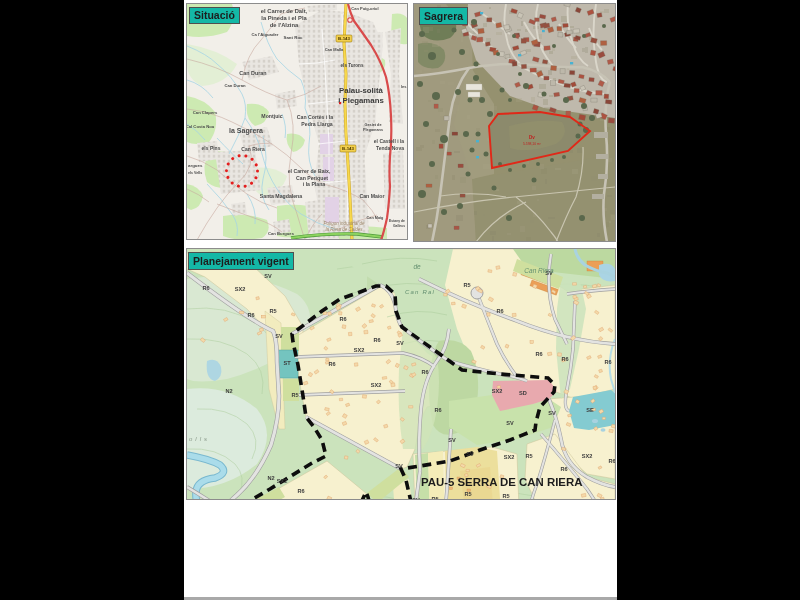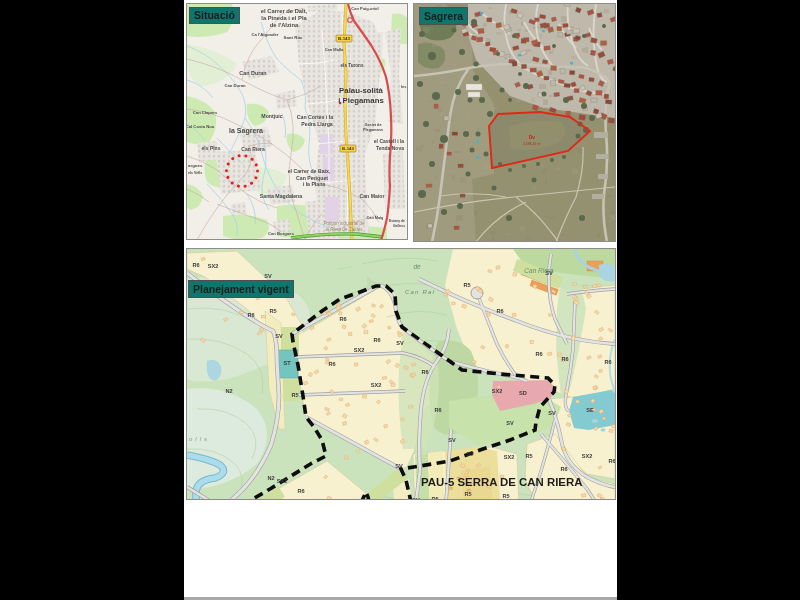--- a/index.html
+++ b/index.html
@@ -1,19 +1,19 @@
 <!DOCTYPE html>
 <html><head>
 <meta charset="utf-8">
 <style>
 html,body { margin:0; padding:0; background:#000; width:800px; height:600px; overflow:hidden; }
 * { box-sizing:border-box; }
 .page { position:absolute; left:184px; top:0; width:433px; height:600px; background:#ffffff; }
 .panel { position:absolute; border:1px solid #8c8c8c; overflow:hidden; background:#f9a8d4; }
-.lbl { position:absolute; background:#0f766e; border:1.5px solid #4f4f4f; font-family:"Liberation Sans",sans-serif;
+.lbl { position:absolute; background:#14b8a6; border:1.5px solid #4f4f4f; font-family:"Liberation Sans",sans-serif;
        font-weight:bold; font-size:10.5px; color:#1d1d1d; padding:1.5px 4px 2px 4px; line-height:12px; }
 svg { display:block; }
 </style>
 </head>
 <body>
 
 <div class="page"></div>
 
 <div style="position:absolute; left:184px; top:597px; width:433px; height:3px; background:#a9a9a9;"></div>
 
@@ -972,13 +972,13 @@
       </g>
 
 <text x="234" y="237" font-size="11.4" font-weight="bold" fill="#1c1c1c" font-family="Liberation Sans, sans-serif">PAU-5 SERRA DE CAN RIERA</text>
 </svg>
 </div>
 
 <div class="lbl" style="left:189px; top:6.5px;">Situació</div>
 
 <div class="lbl" style="left:419px; top:7px;">Sagrera</div>
 
-<div class="lbl" style="left:188px; top:252px;margin-top:28px;">Planejament vigent</div>
+<div class="lbl" style="left:188px; top:252px;">Planejament vigent</div>
 
 </body></html>

